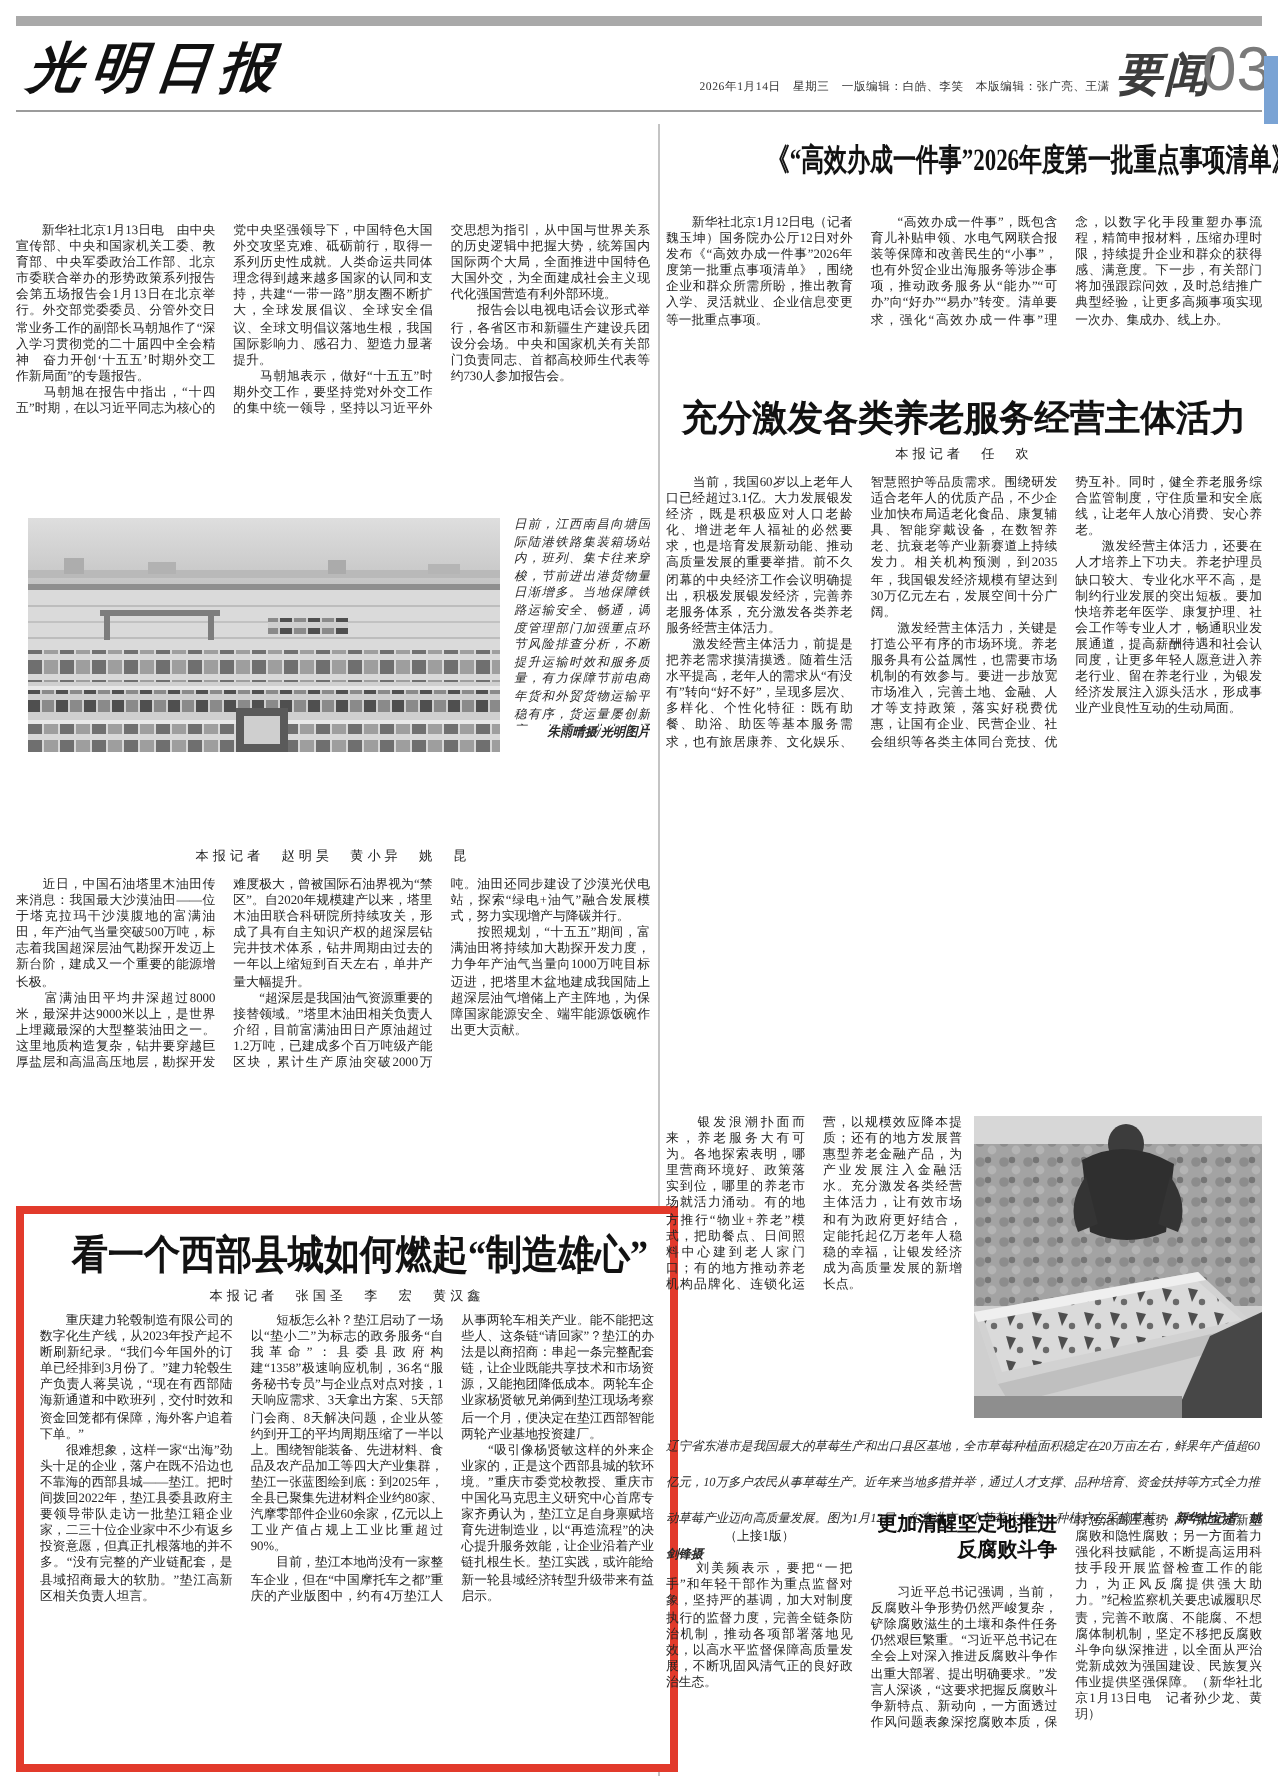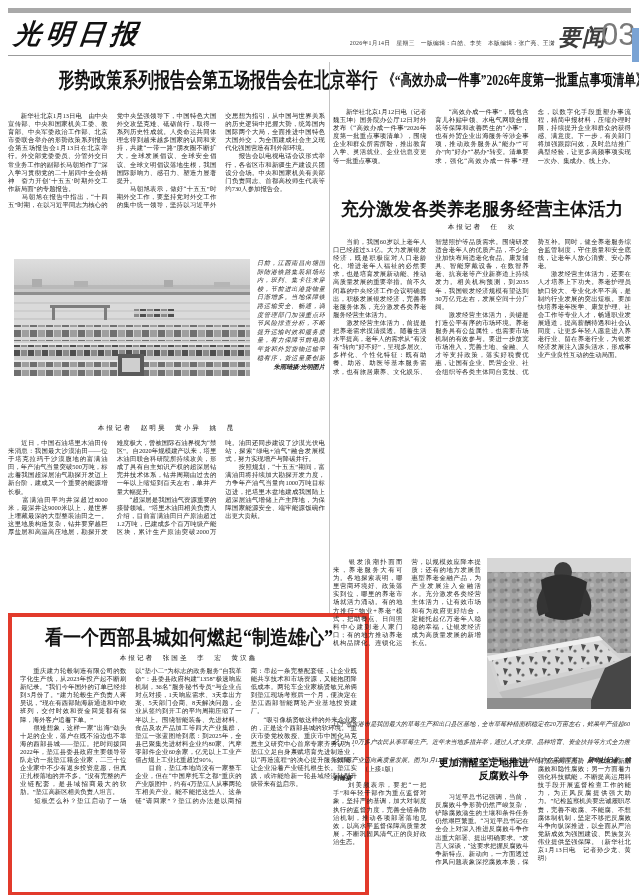--- a/index.html
+++ b/index.html
@@ -22,44 +22,41 @@
   .byline{text-align:center;font-size:6.6px;color:#222;letter-spacing:2px;}
   
   .body-text{font-size:6.4px;line-height:8.1px;text-align:justify;white-space:pre-line;
              color:#262626;overflow:hidden;column-gap:9px;}
   .cols-3{column-count:3;}
   .cols-2{column-count:2;}
   .body-text p{margin:0;white-space:pre-line;}
   .caption{font-size:6.2px;line-height:8.6px;font-style:italic;text-align:justify;color:#2a2a2a;overflow:hidden;}
   .credit{font-weight:bold;}
   
-  .red-box{left:8px;top:603px;width:361px;height:283px;border:4px solid #e23a2b;
-           box-sizing:border-box;background:#fff;padding:5px 8px 6px 8px;margin-top:10px;}
+  .red-box{left:8px;top:603px;width:331px;height:283px;border:4px solid #e23a2b;
+           box-sizing:border-box;background:#fff;padding:5px 8px 6px 8px;}
   .cont-tag{font-size:6.4px;text-align:center;margin:0 0 1px 0;color:#262626;}
   .subhead{font-size:10px;line-height:12.5px;font-weight:bold;text-align:right;margin:4px 0 3px 0;color:#111;}
   .photo-frame{background:#cfcfcf;overflow:hidden;}
   svg{display:block;}
 </style>
 </head>
 <body>
 
 <div class="page">
 
   <div class="abs top-rule"></div>
   <div class="abs masthead">光明日报</div>
   <div class="abs dateline">2026年1月14日　星期三　一版编辑：白皓、李笑　本版编辑：张广亮、王潇</div>
   <div class="abs section-label">要闻</div>
   <div class="abs page-number">03</div>
   <div class="abs header-rule"></div>
   <div class="abs edge-strip"></div>
   <div class="abs v-divider"></div>
 
-  <div class="abs headline" style="left:8px;top:66px;width:317px;font-size:21px;">
-    <span class="sq" style="transform:scaleX(0.76);">形势政策系列报告会第五场报告会在北京举行</span>
-  </div>
   <div class="abs body-text cols-3" style="left:8px;top:112px;width:317px;height:141px;">　　新华社北京1月13日电　由中央宣传部、中央和国家机关工委、教育部、中央军委政治工作部、北京市委联合举办的形势政策系列报告会第五场报告会1月13日在北京举行。外交部党委委员、分管外交日常业务工作的副部长马朝旭作了“深入学习贯彻党的二十届四中全会精神　奋力开创‘十五五’时期外交工作新局面”的专题报告。
 　　马朝旭在报告中指出，“十四五”时期，在以习近平同志为核心的党中央坚强领导下，中国特色大国外交攻坚克难、砥砺前行，取得一系列历史性成就。人类命运共同体理念得到越来越多国家的认同和支持，共建“一带一路”朋友圈不断扩大，全球发展倡议、全球安全倡议、全球文明倡议落地生根，我国国际影响力、感召力、塑造力显著提升。
 　　马朝旭表示，做好“十五五”时期外交工作，要坚持党对外交工作的集中统一领导，坚持以习近平外交思想为指引，从中国与世界关系的历史逻辑中把握大势，统筹国内国际两个大局，全面推进中国特色大国外交，为全面建成社会主义现代化强国营造有利外部环境。
 　　报告会以电视电话会议形式举行，各省区市和新疆生产建设兵团设分会场。中央和国家机关有关部门负责同志、首都高校师生代表等约730人参加报告会。</div>
 
   <div class="abs photo-frame" style="left:14px;top:259px;width:236px;height:117px;">
     <svg width="236" height="117" viewBox="0 0 236 117">
       <defs>
         <linearGradient id="sky" x1="0" y1="0" x2="0" y2="1">
           <stop offset="0" stop-color="#dedede"></stop>

